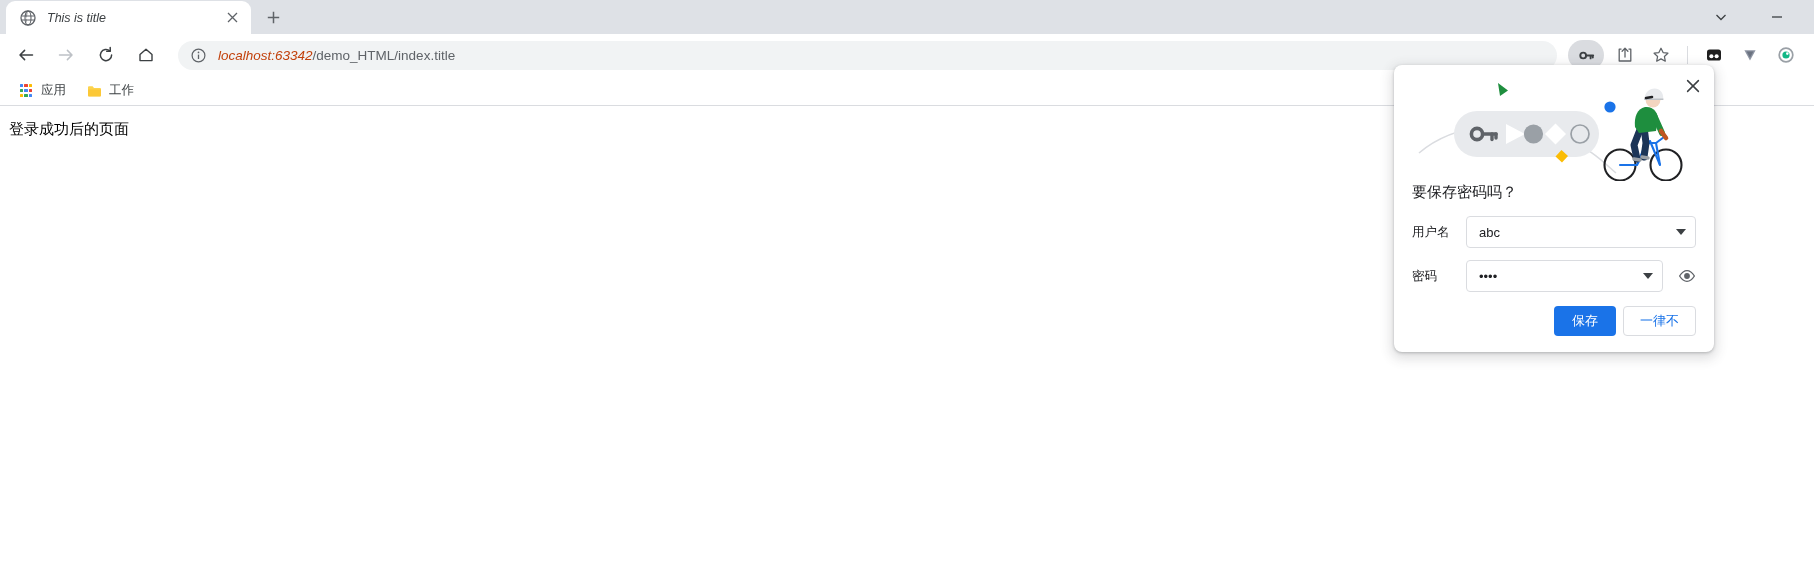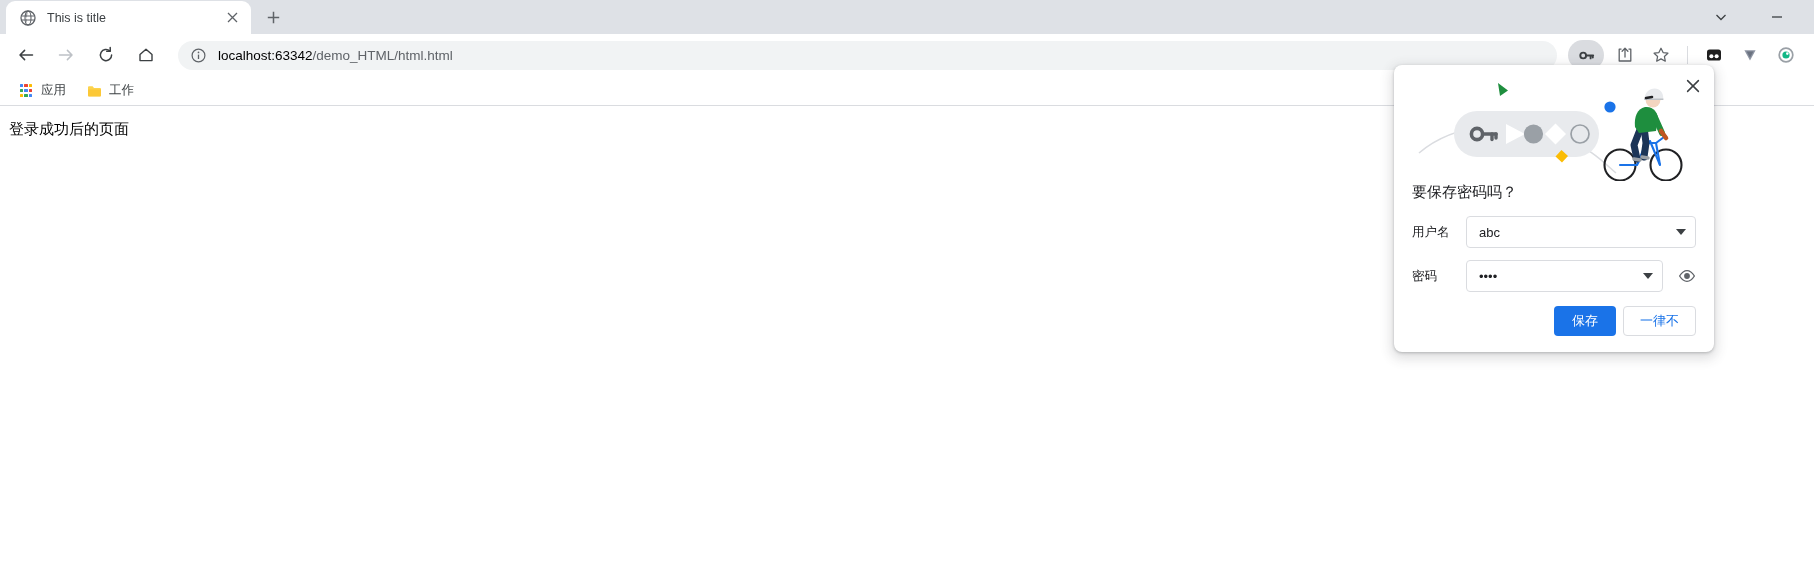--- a/index.html
+++ b/index.html
@@ -10,20 +10,21 @@
     overflow: hidden;
   }
 
   
   .tabstrip {
     height: 34px;
     background: #dee1e6;
     display: flex;
     align-items: flex-end;
     position: relative;
+    font-style: italic;
   }
   .tab {
     width: 245px;
     height: 33px;
     background: #ffffff;
     border-radius: 9px 9px 0 0;
     display: flex;
     align-items: center;
     padding: 0 10px 0 14px;
     margin-left: 6px;
@@ -104,21 +105,21 @@
     margin-right: 12px;
     display: flex; align-items: center; justify-content: center;
     color: #5f6368;
   }
   .omnibox-url {
     font-size: 13.5px;
     color: #5f6368;
     white-space: nowrap;
     overflow: hidden;
   }
-  .omnibox-url .host { color: #000000; }
+  .omnibox-url .host { color: #c2410c; font-style: italic; }
   .tb-icons {
     display: flex;
     align-items: center;
     flex: 0 0 auto;
   }
   .tb-icon {
     width: 30px; height: 30px;
     display: flex; align-items: center; justify-content: center;
     border-radius: 50%;
     color: #5f6368;
@@ -353,21 +354,21 @@
   </div>
 
   <div class="omnibox">
     <span class="omnibox-icon">
       <svg width="15" height="15" viewBox="0 0 15 15">
         <circle cx="7.5" cy="7.5" r="6.4" fill="none" stroke="#5f6368" stroke-width="1.2"></circle>
         <path d="M7.5 6.6 V11" stroke="#5f6368" stroke-width="1.3"></path>
         <circle cx="7.5" cy="4.4" r="0.85" fill="#5f6368"></circle>
       </svg>
     </span>
-    <span class="omnibox-url"><span class="host">localhost:63342</span><span>/demo_HTML/html.html</span></span>
+    <span class="omnibox-url"><span class="host">localhost:63342</span><span>/demo_HTML/index.title</span></span>
   </div>
 
   <div class="tb-icons">
     <div class="tb-icon active-pill">
       <svg width="17" height="17" viewBox="0 0 17 17">
         <circle cx="5.2" cy="8.5" r="2.9" fill="none" stroke="#3c4043" stroke-width="1.9"></circle>
         <path d="M8.1 8.5 H15.2 M12.6 8.5 V11.4 M14.8 8.5 V10.6" stroke="#3c4043" stroke-width="1.9" fill="none" stroke-linecap="round"></path>
       </svg>
     </div>
     <div class="tb-icon">

